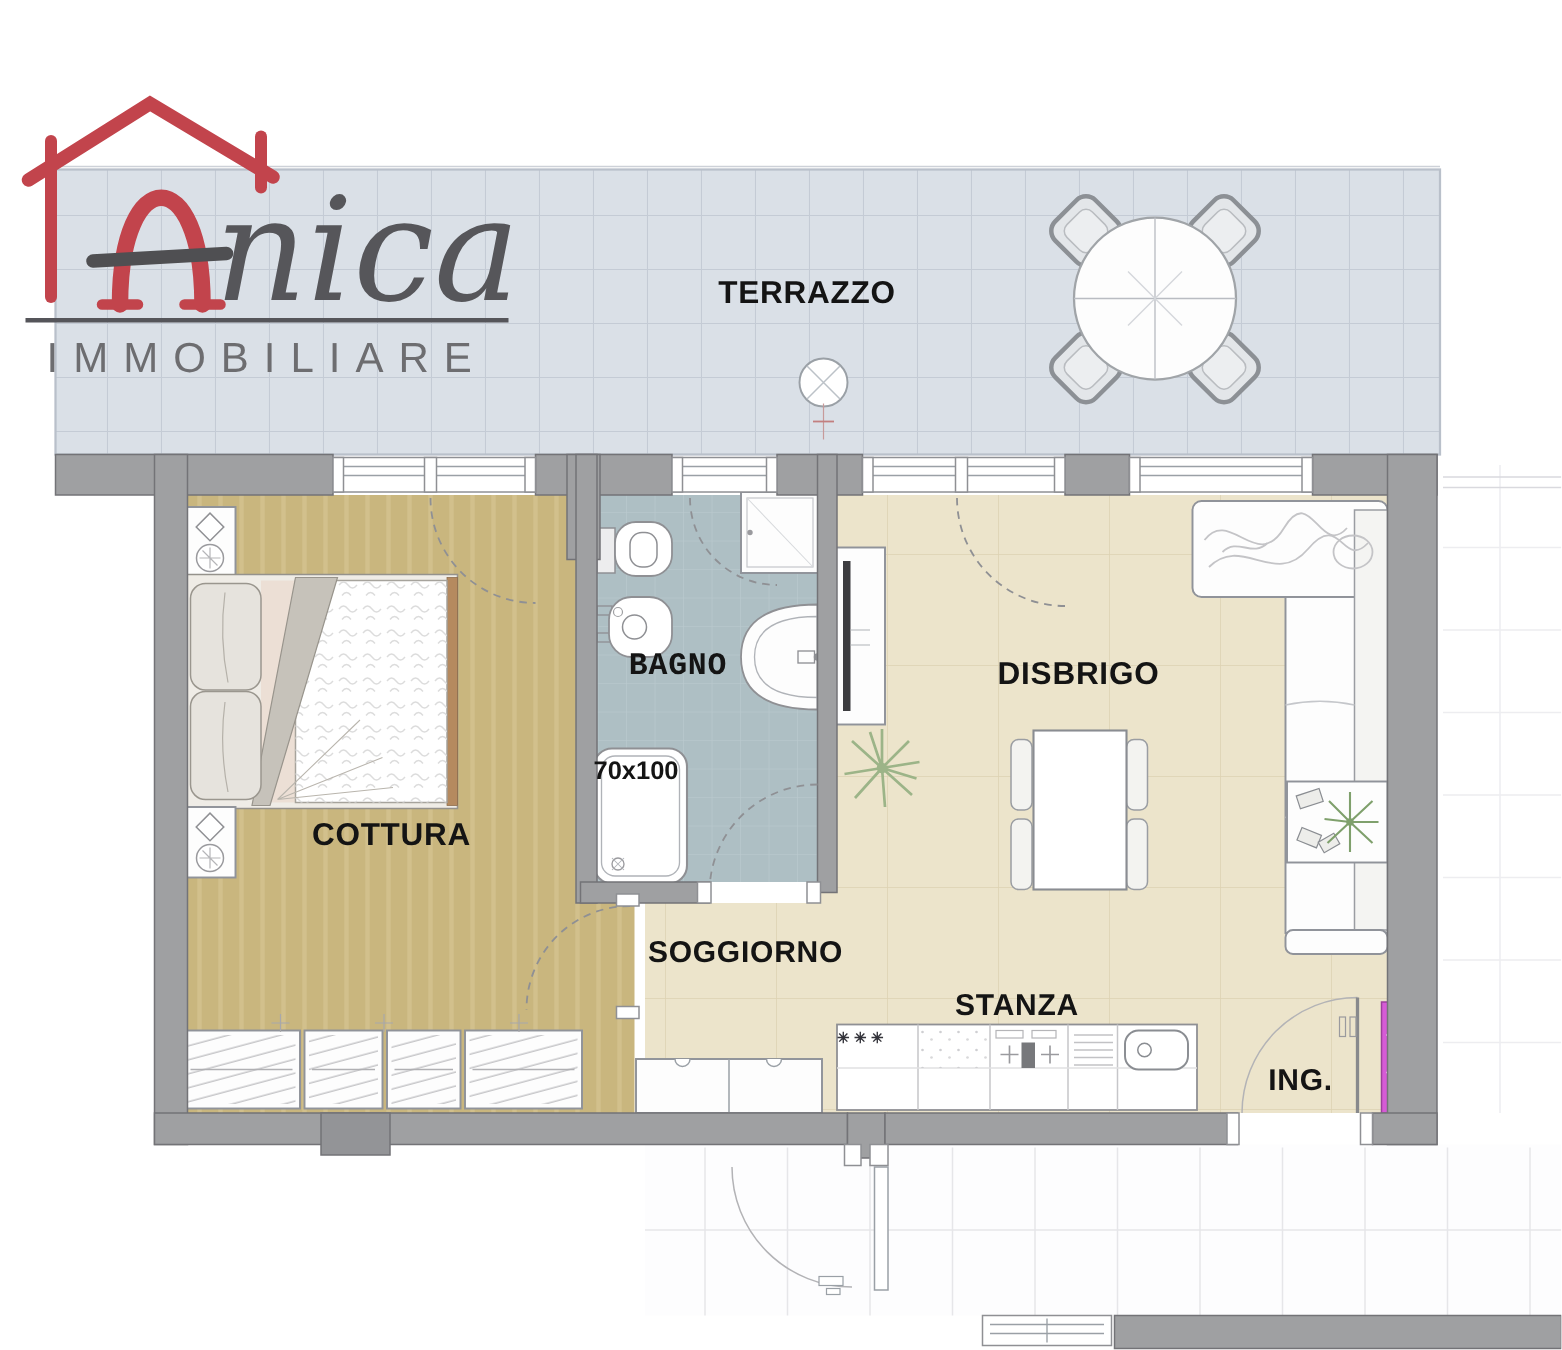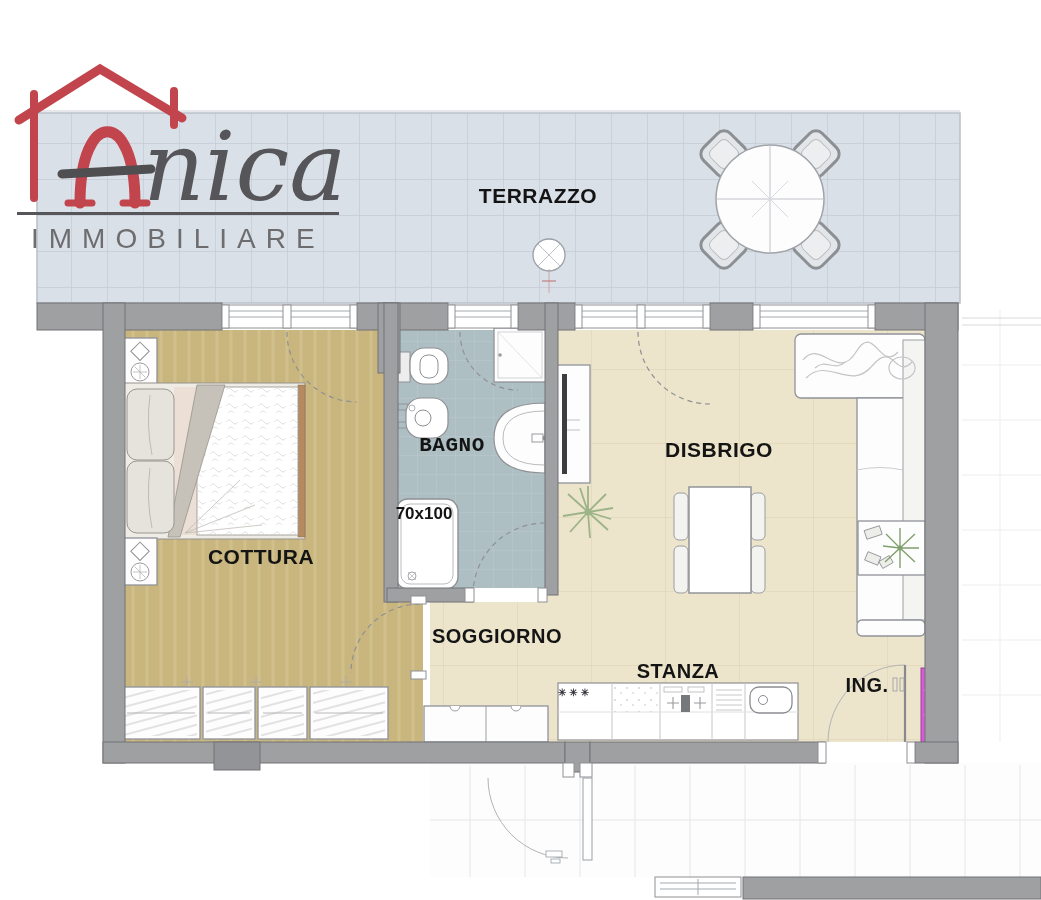--- a/index.html
+++ b/index.html
@@ -335,21 +335,21 @@
 </svg>
 
 <div class="labels">
   <div class="lbl" style="left:538px;top:196px;">TERRAZZO</div>
   <div class="lbl" style="left:261px;top:557px;">COTTURA</div>
   <div class="lbl" style="left:452px;top:445px;font-family:Liberation Mono, monospace;">BAGNO</div>
   <div class="lbl tiny" style="left:424px;top:514px;">70x100</div>
   <div class="lbl" style="left:719px;top:450px;">DISBRIGO</div>
   <div class="lbl sm" style="left:497px;top:636px;">SOGGIORNO</div>
   <div class="lbl sm" style="left:678px;top:671px;">STANZA</div>
-  <div class="lbl sm" style="left:867px;top:685px;">ING.</div>
+  <div class="lbl sm" style="left:867px;top:721px;">ING.</div>
   <div class="lbl stars" style="left:575px;top:692px;">✳✳✳</div>
 </div>
 
 <svg class="logo" viewBox="0 0 345 210" aria-label="Anica">
   <g stroke="#c2444c" fill="none" stroke-linecap="round">
     <path d="M14 70 L95 19 L177 68" stroke-width="9"></path>
     <path d="M29 44 V148" stroke-width="8"></path>
     <path d="M169 41 V75" stroke-width="8"></path>
   </g>
   <g>

